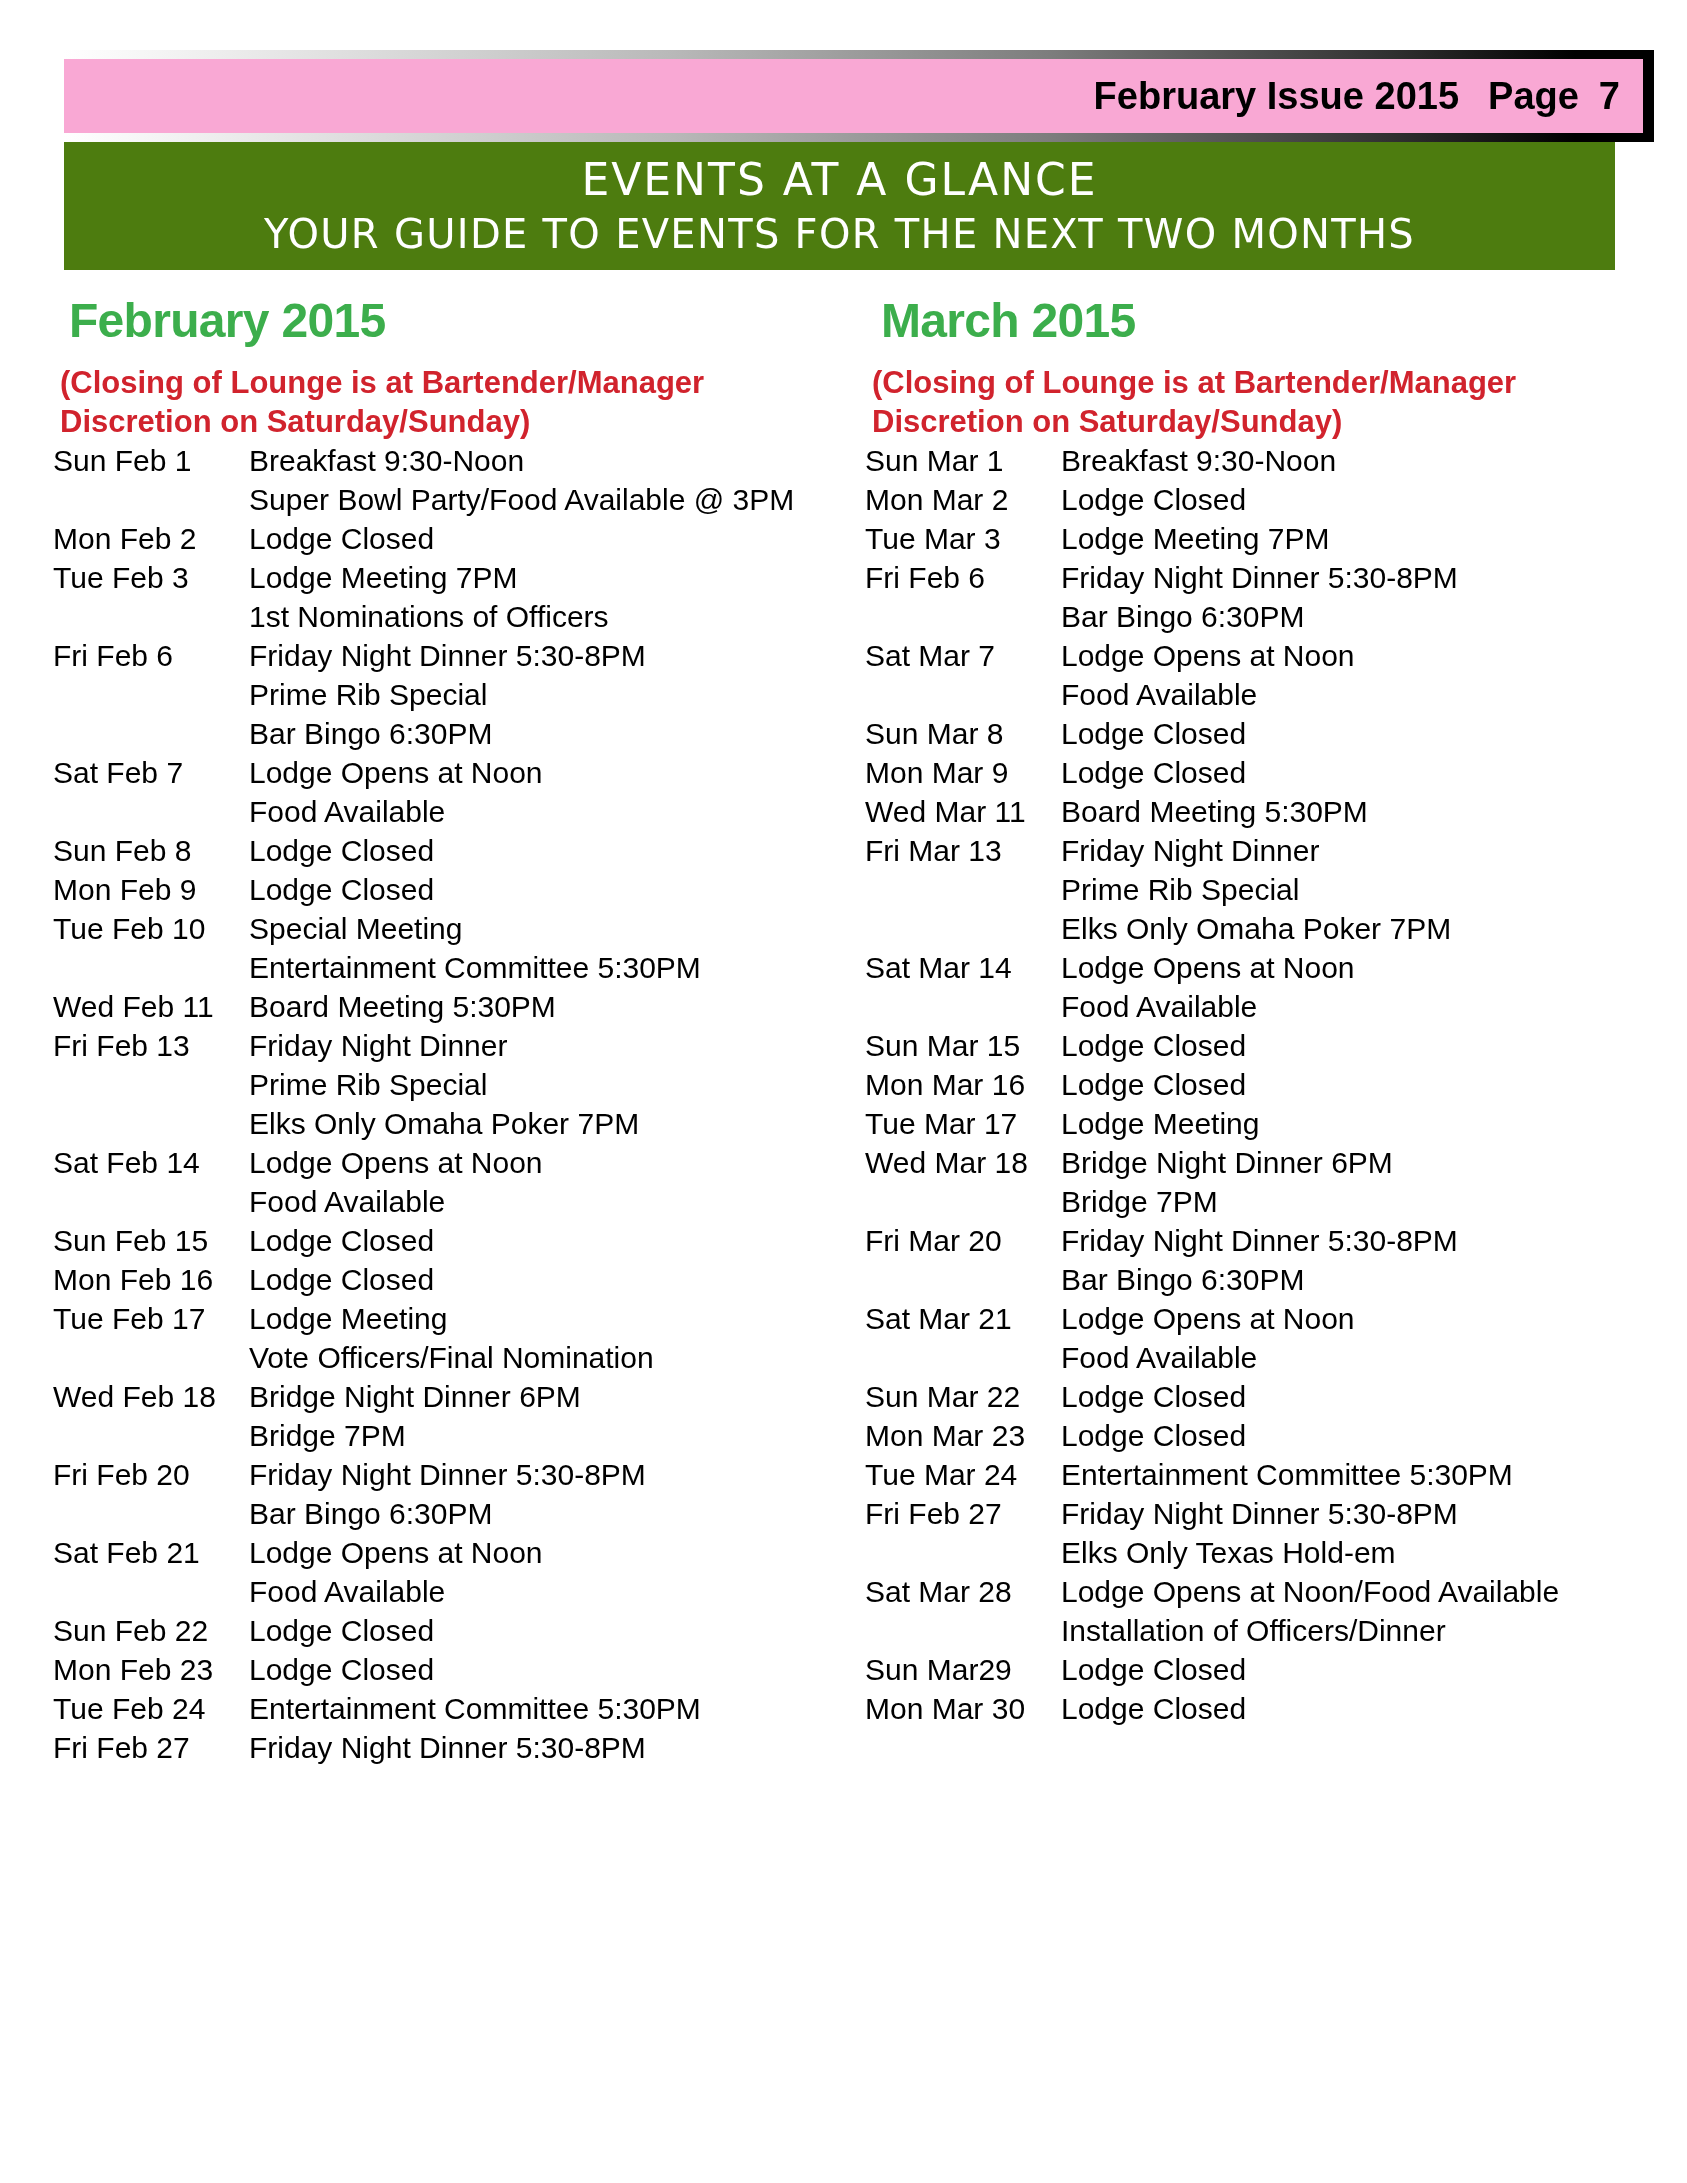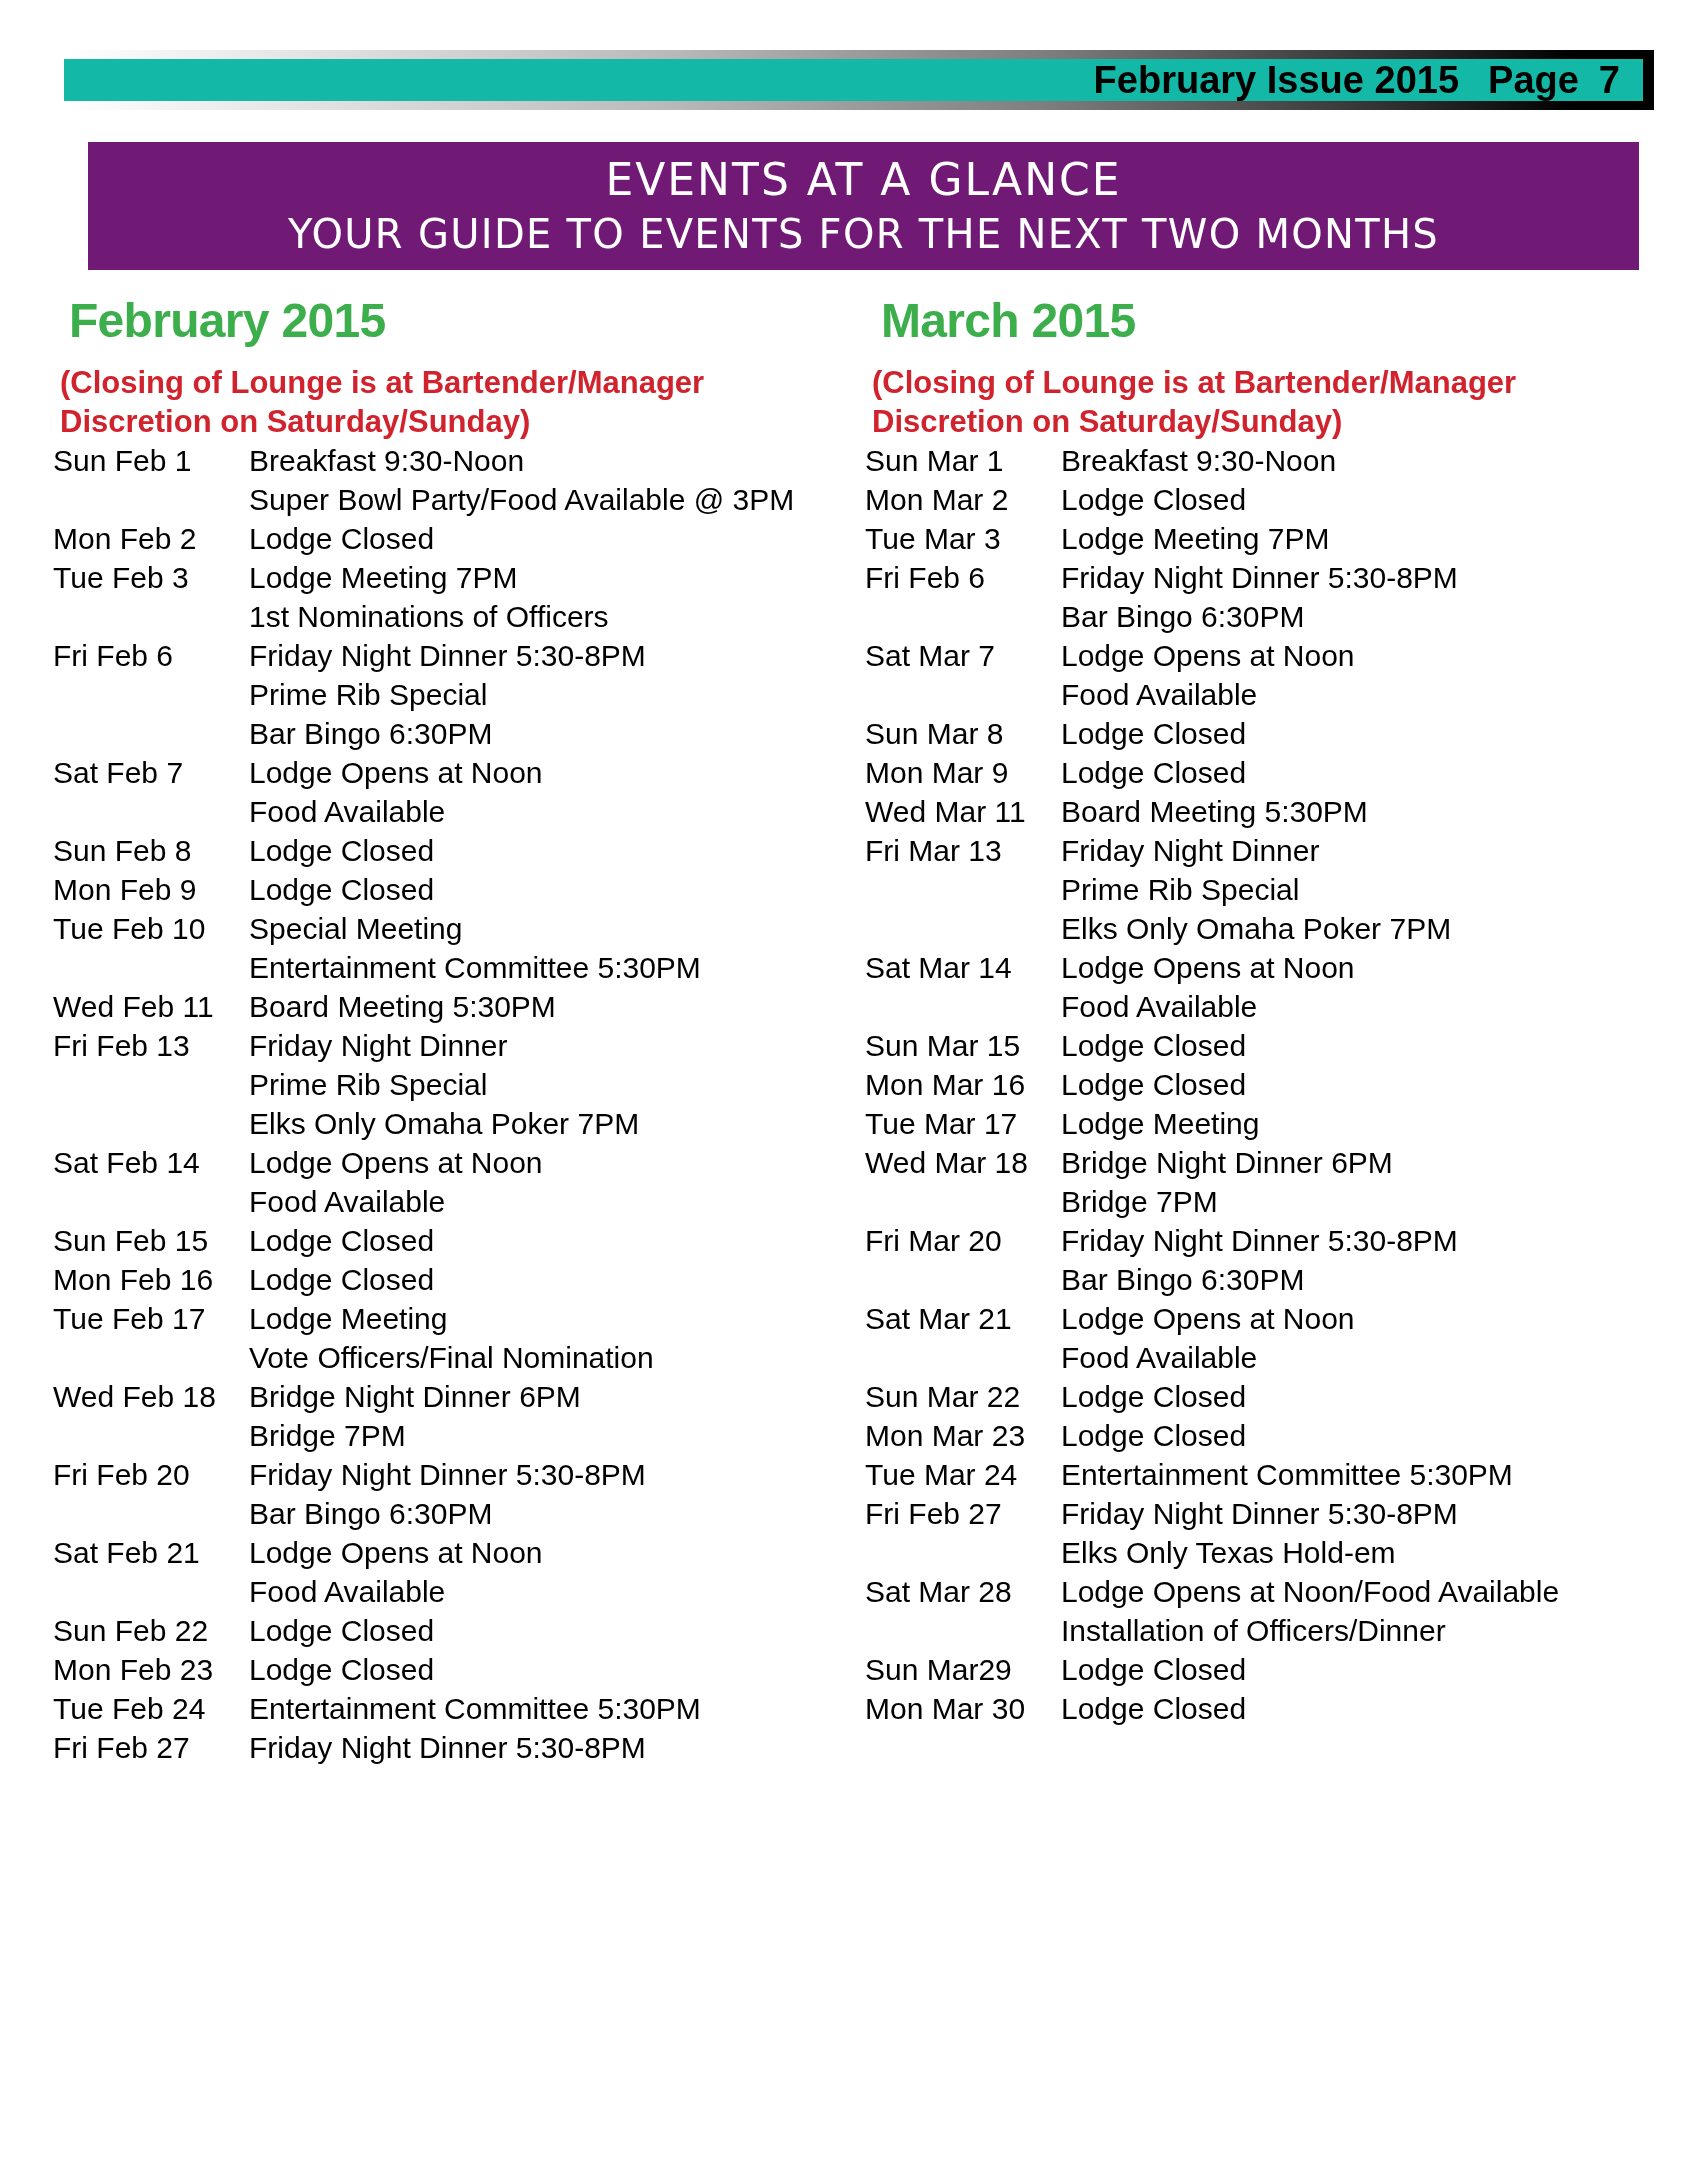--- a/index.html
+++ b/index.html
@@ -1,20 +1,20 @@
 <!DOCTYPE html>
 <html style="font-size:10.6px"><head>
 <meta charset="utf-8">
 <style>
   html,body{margin:0;padding:0;}
   body{background:#fff;font-family:"Liberation Sans",sans-serif;}
   .page{position:relative;width:1687px;height:2183px;background:#ffffff;overflow:hidden;}
 
   
-  .header-box{position:absolute;left:64px;top:50px;width:1590px;height:60px;background:#14b8a6;}
+  .header-box{position:absolute;left:64px;top:50px;width:1590px;height:92px;background:#f9a8d4;}
   .grad{position:absolute;left:0;right:0;height:8.6px;
         background:linear-gradient(90deg,#ffffff 0%,#e9e9e9 12%,#b9b9b9 38%,#7d7d7d 62%,#2e2e2e 84%,#000000 95%);}
   .grad.top{top:0;}
   .grad.bottom{bottom:0;}
   .right-bar{position:absolute;top:0;bottom:0;right:0;width:10.6px;background:#000;}
   .header-text{position:absolute;right:34px;top:0;bottom:0;display:flex;align-items:center;
                font-weight:700;font-size:38px;color:#000;letter-spacing:0px;}
   .header-text .pg{margin-left:29px;}
   .header-text .pgnum{margin-left:20px;}
 
@@ -44,21 +44,21 @@
     <div class="grad top"></div>
     <div class="grad bottom"></div>
     <div class="right-bar"></div>
     <div class="header-text">
       <span>February Issue 2015</span>
       <span class="pg">Page</span>
       <span class="pgnum">7</span>
     </div>
   </div>
 
-  <div class="banner" style="background: #701a75; color: rgb(255, 255, 255); margin-left: 24px;">
+  <div class="banner" style="background: #4d7c0f; color: rgb(255, 255, 255);">
     <div class="banner-line1">EVENTS AT A GLANCE</div>
     <div class="banner-line2">YOUR GUIDE TO EVENTS FOR THE NEXT TWO MONTHS</div>
   </div>
 
   <section class="col col-feb">
     <h2 class="month-title" style="color: rgb(60, 174, 76);">February 2015</h2>
     <p class="note" style="color: rgb(209, 35, 45);"><span>(Closing of Lounge is at Bartender/Manager</span><br><span>Discretion on Saturday/Sunday)</span></p>
     <div class="rows">
         <div class="row">
           <span class="date">Sun Feb 1</span>

